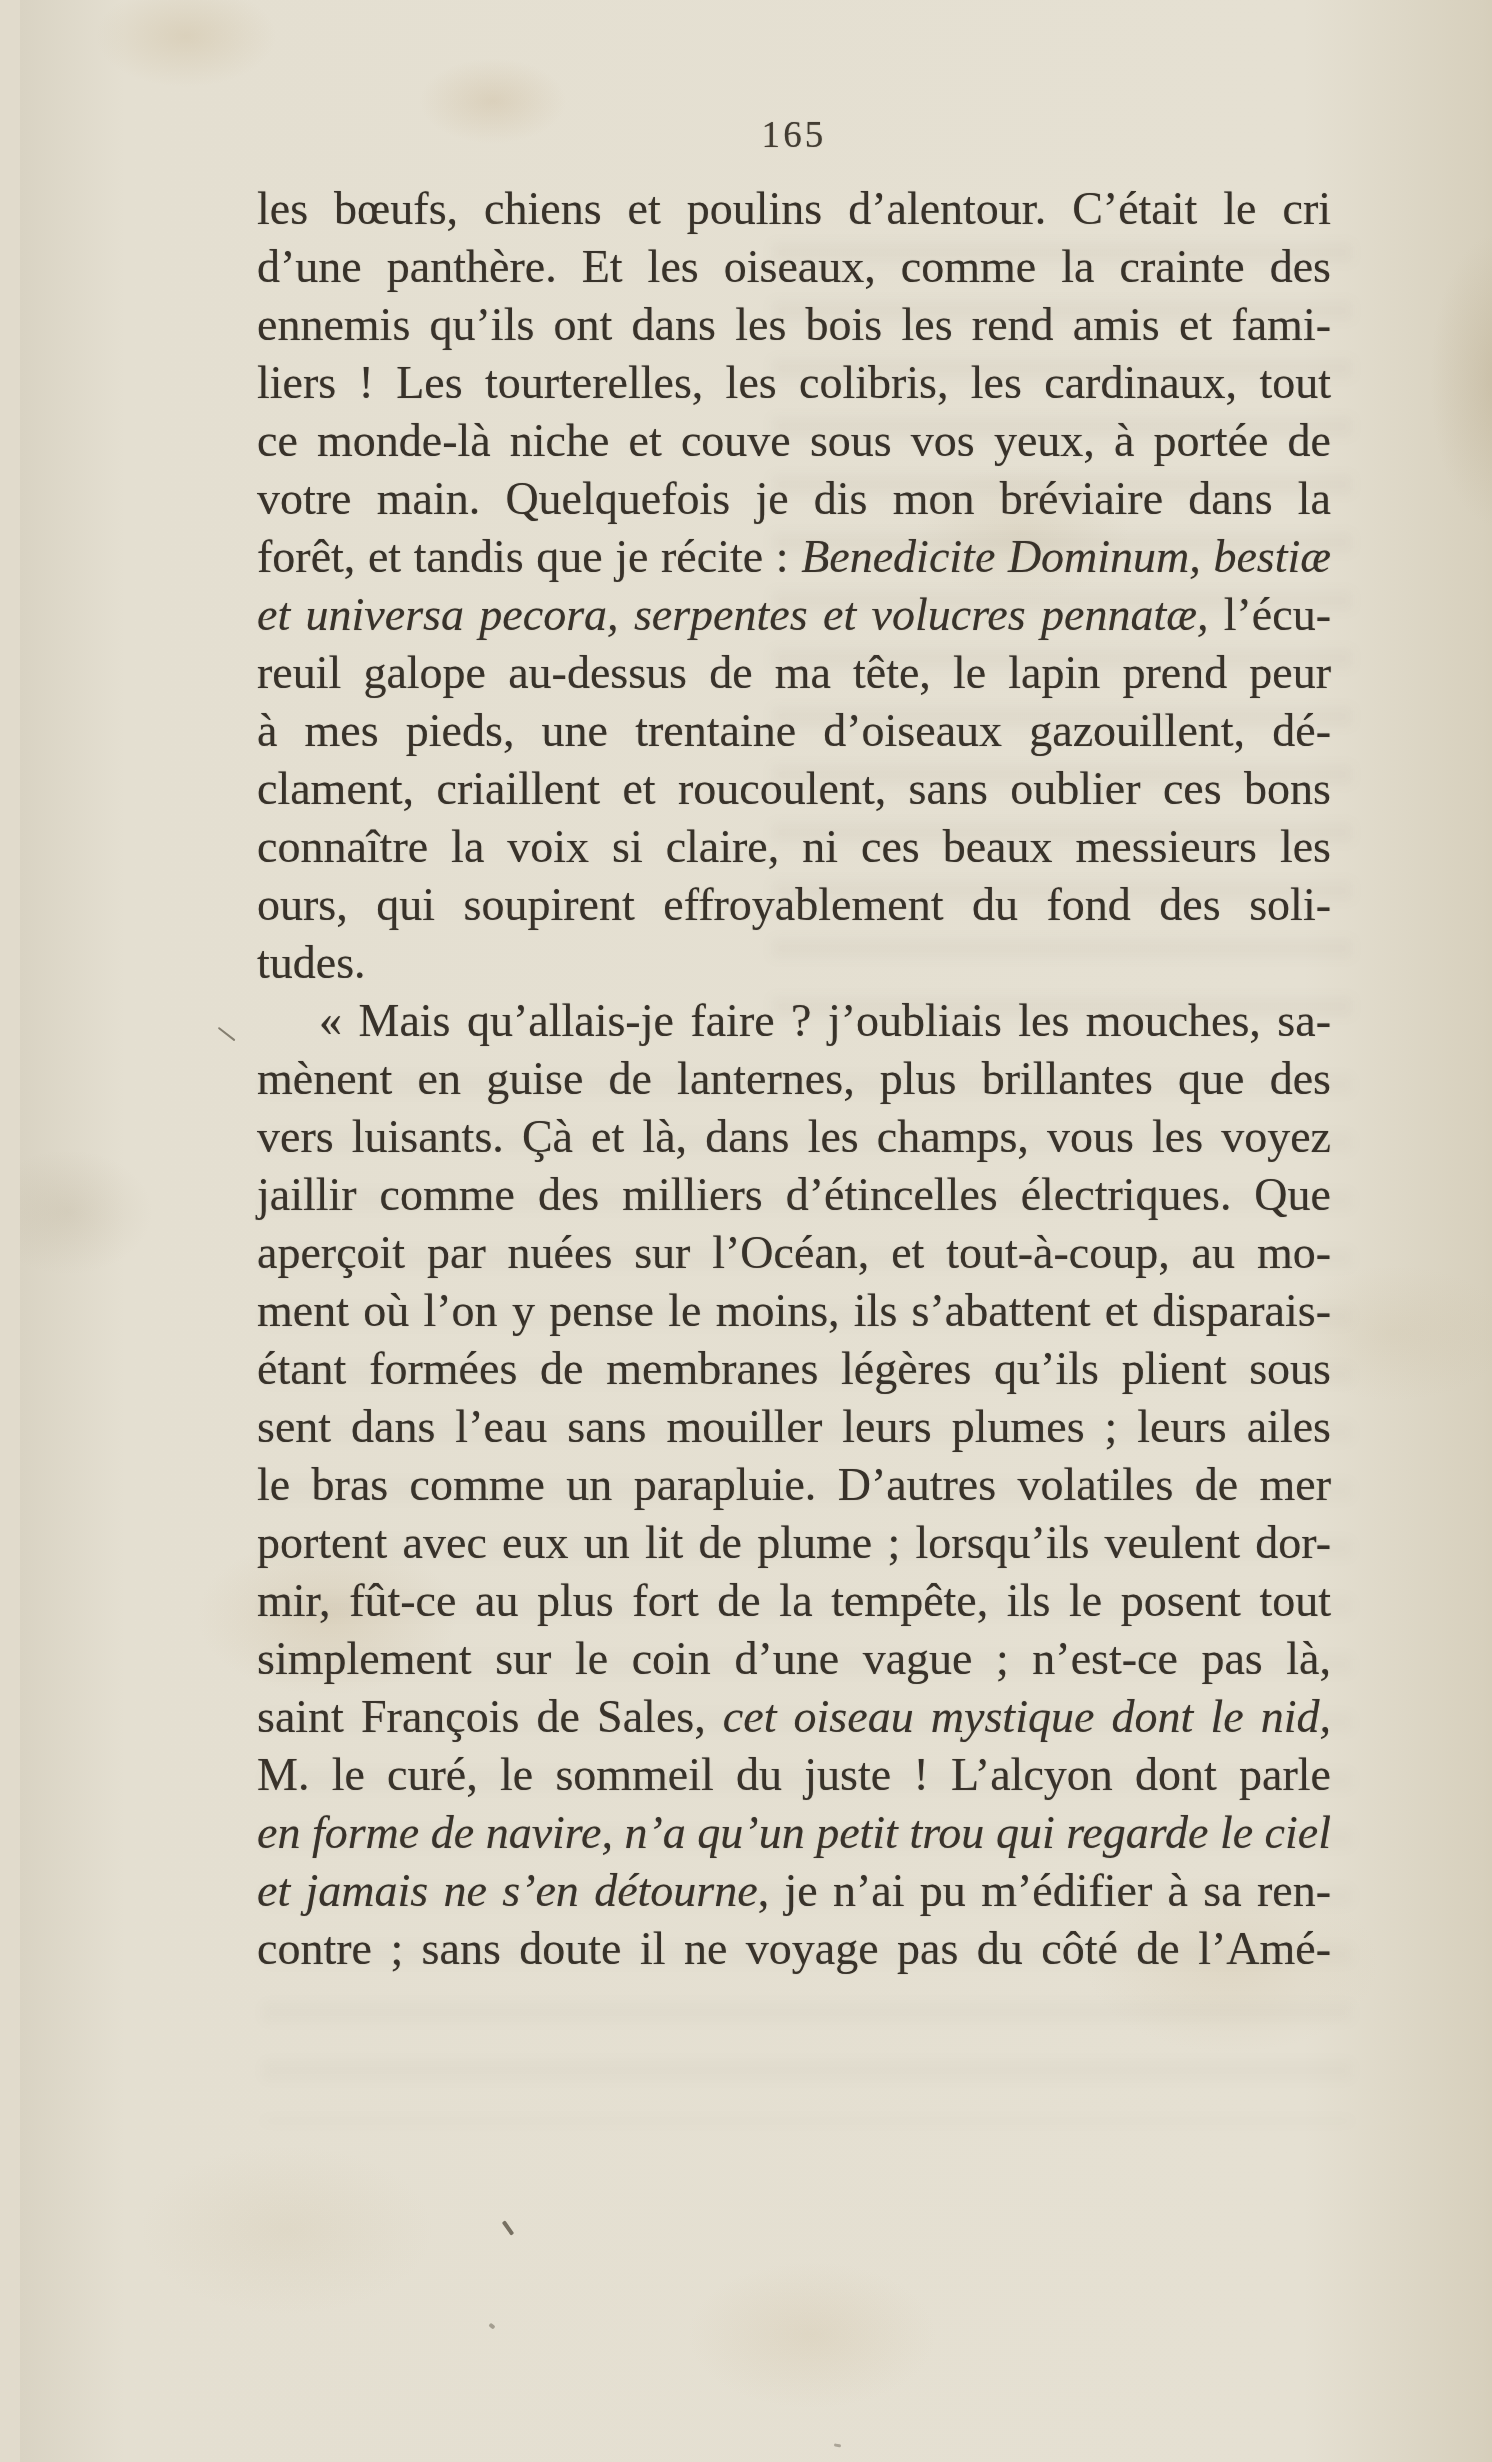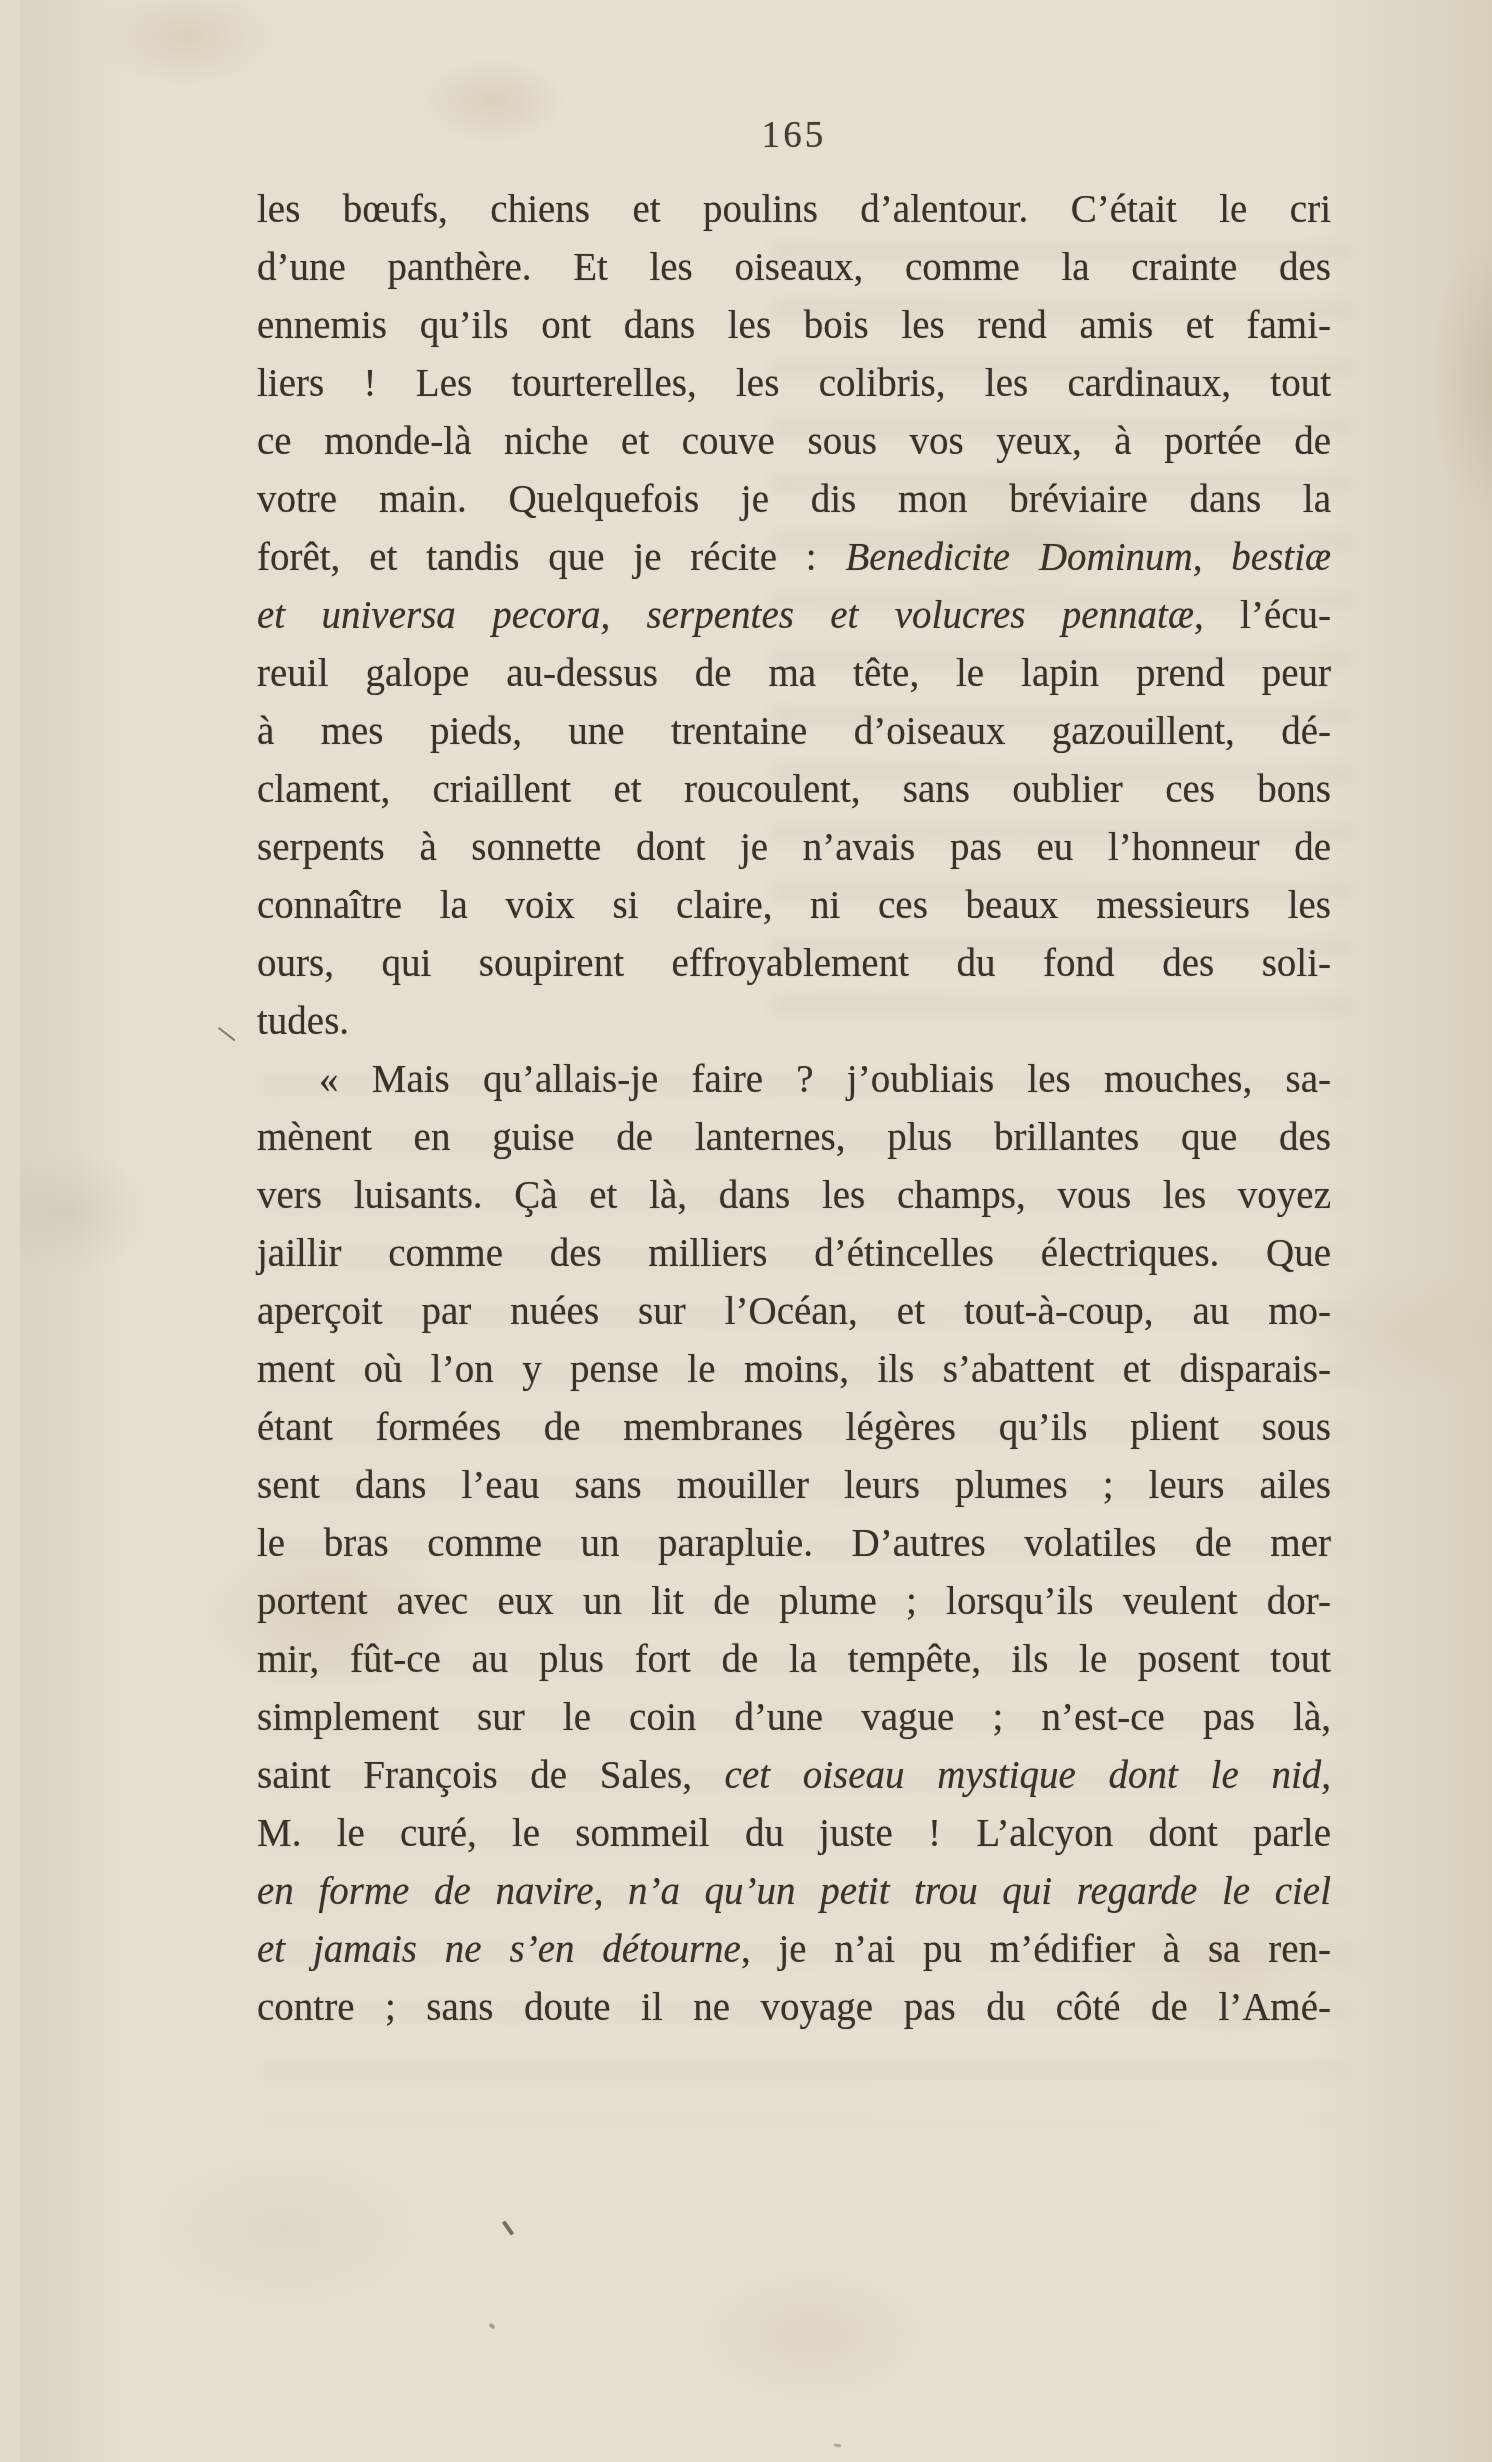--- a/index.html
+++ b/index.html
@@ -54,21 +54,21 @@
     width: 1074px;
     text-align: center;
     font-size: 37px;
     letter-spacing: 3.2px;
     color: #433d33;
     text-shadow: 0 0 1px rgba(58,52,43,.55);
   }
   .line {
     height: 58px;
     line-height: 58px;
-    font-size: 39px;
+    font-size: 46px;
     text-align: justify;
     text-align-last: justify;
     text-justify: inter-word;
     text-shadow: 0 0 1px rgba(58,52,43,.5);
     white-space: normal;
   }
   .line.nojust { text-align: right; text-align-last: left; }
   .line.indent { padding-left: 62px; }
   .it { font-style: italic; font-family: Liberation Serif, serif; }
   
@@ -93,21 +93,20 @@
       <div class="line"><span>d’une panthère. Et les oiseaux, comme la crainte des</span></div>
       <div class="line"><span>ennemis qu’ils ont dans les bois les rend amis et fami-</span></div>
       <div class="line"><span>liers ! Les tourterelles, les colibris, les cardinaux, tout</span></div>
       <div class="line"><span>ce monde-là niche et couve sous vos yeux, à portée de</span></div>
       <div class="line"><span>votre main. Quelquefois je dis mon bréviaire dans la</span></div>
       <div class="line"><span>forêt, et tandis que je récite : </span><span class="it">Benedicite Dominum, bestiæ</span></div>
       <div class="line"><span class="it">et universa pecora, serpentes et volucres pennatæ,</span><span> l’écu-</span></div>
       <div class="line"><span>reuil galope au-dessus de ma tête, le lapin prend peur</span></div>
       <div class="line"><span>à mes pieds, une trentaine d’oiseaux gazouillent, dé-</span></div>
       <div class="line"><span>clament, criaillent et roucoulent, sans oublier ces bons</span></div>
-      <div class="line"><span>serpents à sonnette dont je n’avais pas eu l’honneur de</span></div>
       <div class="line"><span>connaître la voix si claire, ni ces beaux messieurs les</span></div>
       <div class="line"><span>ours, qui soupirent effroyablement du fond des soli-</span></div>
       <div class="line nojust"><span>tudes.</span></div>
       <div class="line indent"><span>« Mais qu’allais-je faire ? j’oubliais les mouches, sa-</span></div>
       <div class="line"><span>mènent en guise de lanternes, plus brillantes que des</span></div>
       <div class="line"><span>vers luisants. Çà et là, dans les champs, vous les voyez</span></div>
       <div class="line"><span>jaillir comme des milliers d’étincelles électriques. Que</span></div>
       <div class="line"><span>aperçoit par nuées sur l’Océan, et tout-à-coup, au mo-</span></div>
       <div class="line"><span>ment où l’on y pense le moins, ils s’abattent et disparais-</span></div>
       <div class="line"><span>étant formées de membranes légères qu’ils plient sous</span></div>

